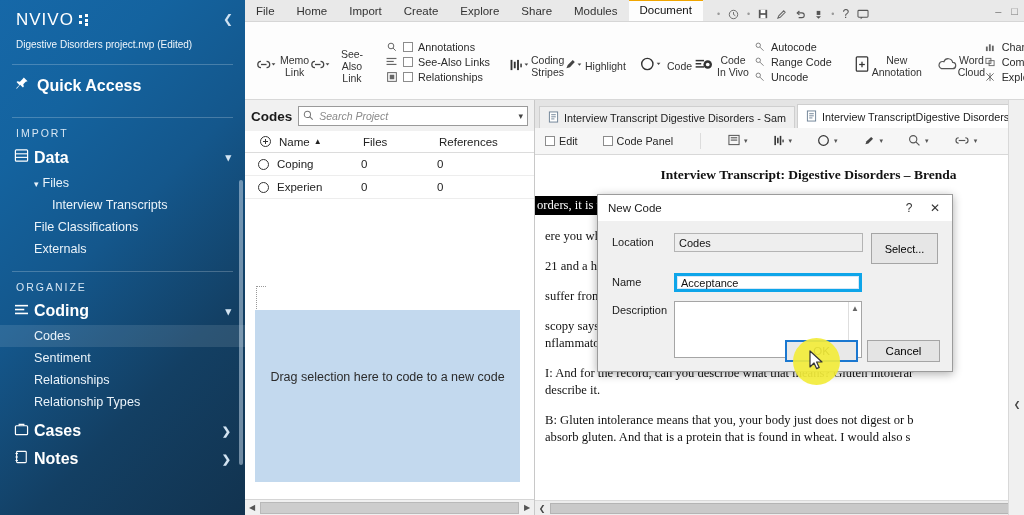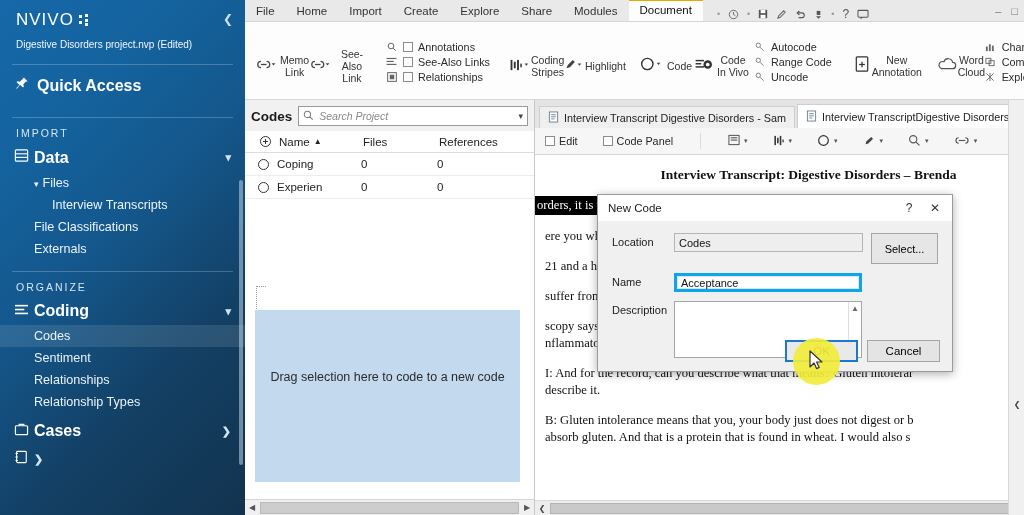--- a/index.html
+++ b/index.html
@@ -276,20 +276,21 @@
     </div>
     <div class="sb-grp">
       <span class="gicon">
         <svg width="14" height="14" viewBox="0 0 16 16">
             <rect x="3" y="1.5" width="11" height="13" rx="1" fill="none" stroke="#fff" stroke-width="1.3"></rect>
             <line x1="1.7" y1="4" x2="4.5" y2="4" stroke="#fff" stroke-width="1.2"></line>
             <line x1="1.7" y1="8" x2="4.5" y2="8" stroke="#fff" stroke-width="1.2"></line>
             <line x1="1.7" y1="12" x2="4.5" y2="12" stroke="#fff" stroke-width="1.2"></line>
           </svg>
       </span>
+      <span class="gtext">Notes</span>
       <span class="chev">❯</span>
     </div>
 
     <div class="sb-scroll"></div>
   </div>
 
   <div class="main">
 
     <div class="tabbar">
       <div class="tab">File</div>

